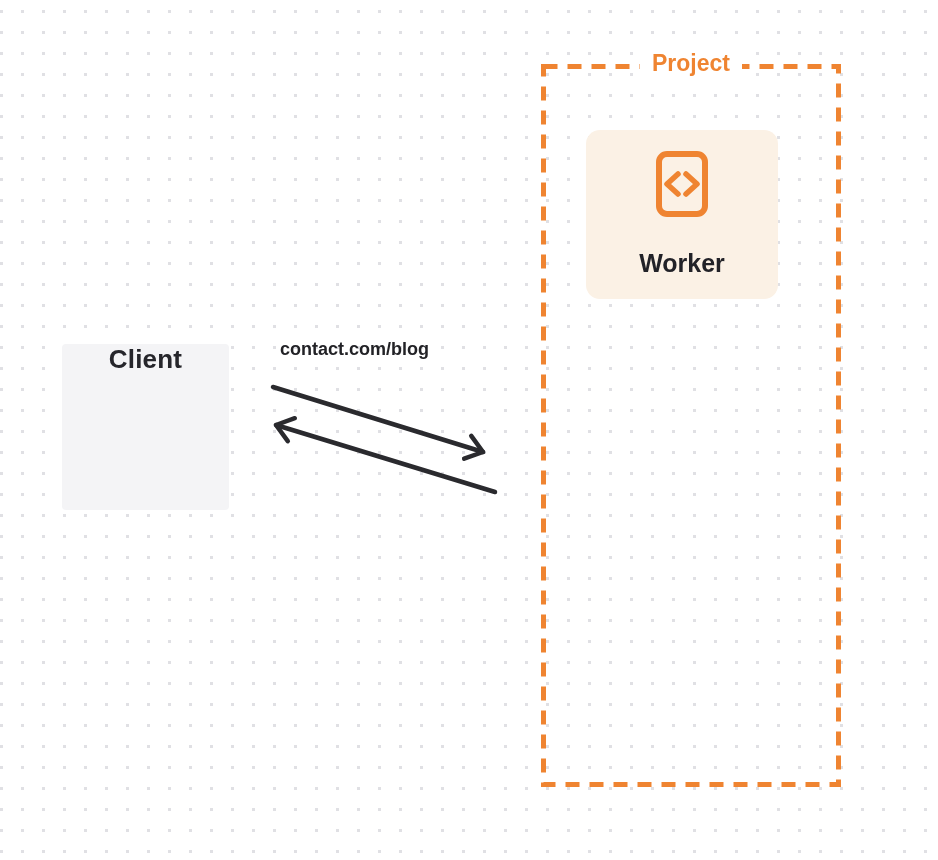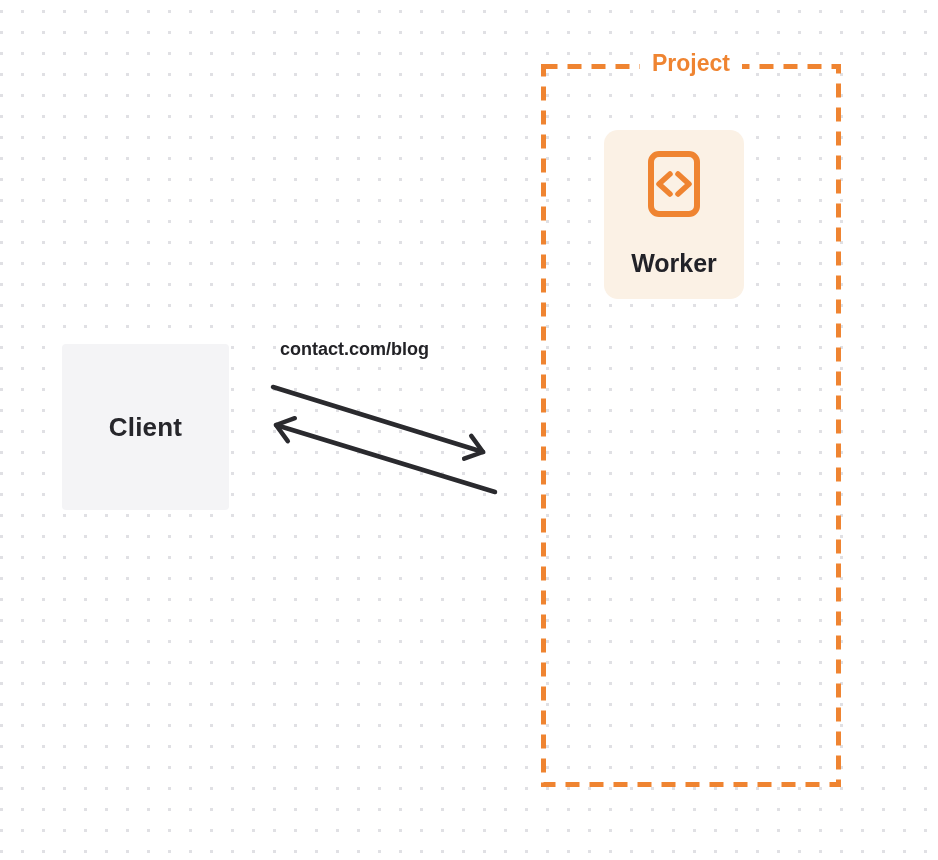--- a/index.html
+++ b/index.html
@@ -27,21 +27,20 @@
   }
   .client-box {
     position: absolute;
     left: 62px;
     top: 344px;
     width: 167px;
     height: 166px;
     background: #f4f4f6;
     border-radius: 4px;
     display: flex;
-    align-items: center;
     justify-content: center;
     z-index: 2;
   }
   .client-box span {
     font-size: 26px;
     font-weight: 700;
     color: #26262b;
     letter-spacing: 0.2px;
   }
   .url-label {
@@ -78,23 +77,23 @@
     align-items: center;
     justify-content: center;
     z-index: 2;
   }
   .card .label {
     font-size: 25px;
     font-weight: 700;
     color: #222228;
   }
   .card-worker {
-    left: 604px;
+    left: 586px;
     top: 130px;
-    width: 140px;
+    width: 192px;
     height: 169px;
   }
   .card-worker .label { margin-top: 32px; }
   .card-assets {
     left: 608px;
     top: 480px;
     width: 169px;
     height: 164px;
   }
   .card-assets .label { margin-top: 28px; }

